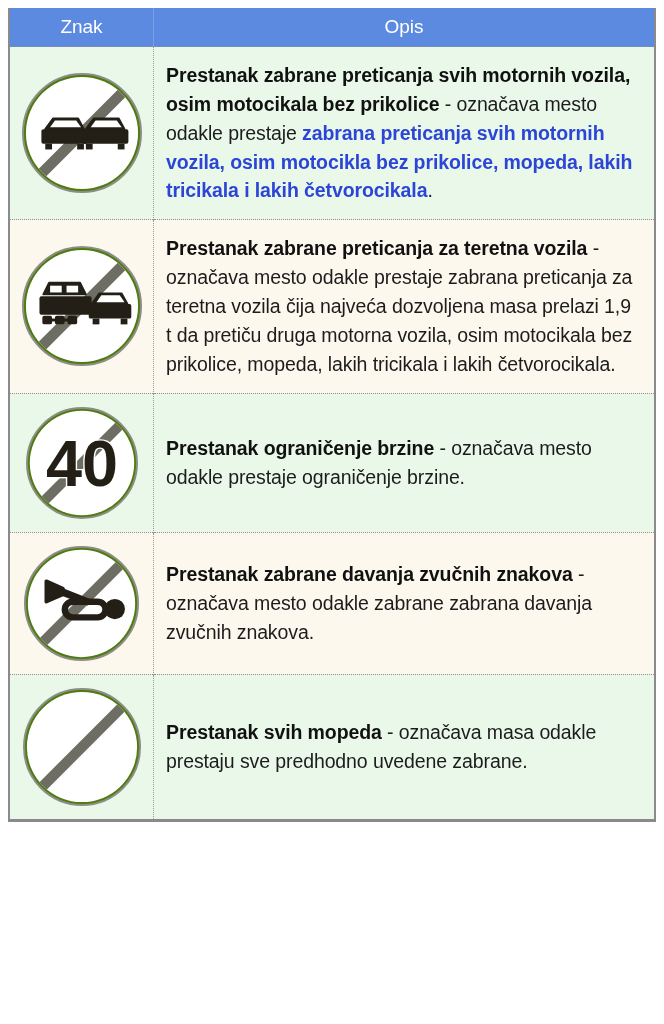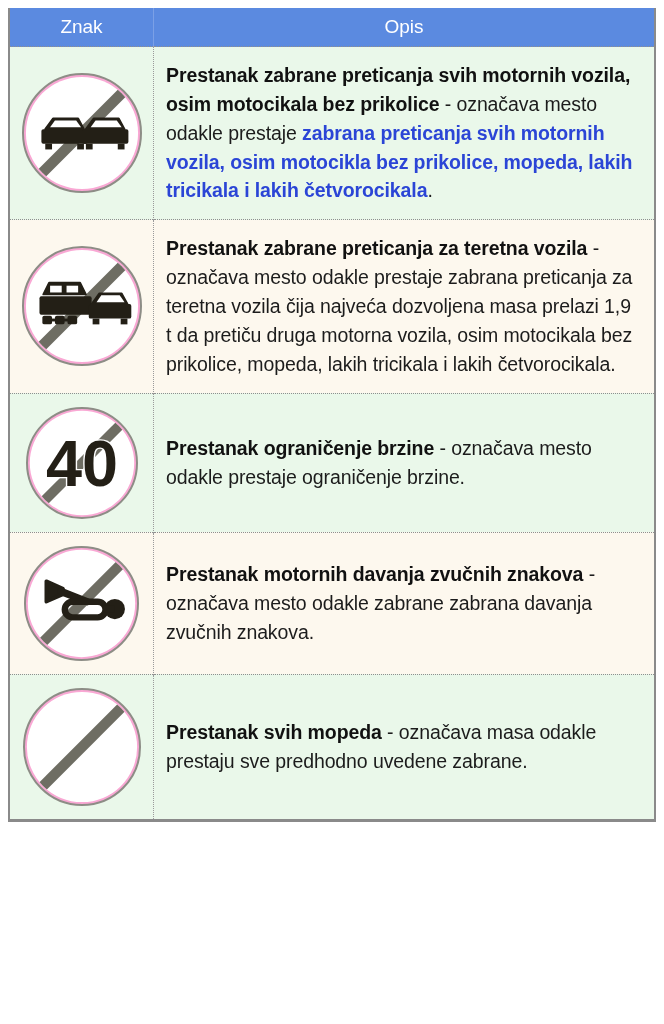--- a/index.html
+++ b/index.html
@@ -62,21 +62,21 @@
   }
   .desc b{font-weight:700;color:#111111;}
   .desc .blue{color:#2b45d6;font-weight:600;}
 
   
   .sign{
     position:relative;
     width:118px;height:118px;
     margin:0 auto;
     border-radius:50%;
-    background:#f9a8d4;
+    background:#4d7c0f;
     border:2px solid #8d8d86;
     box-sizing:border-box;
     overflow:hidden;
   }
   .sign svg{display:block;width:100%;height:100%;}
 
   .r1 .sign,.r2 .sign{width:120px;height:120px;}
   .r3 .sign{width:112px;height:112px;}
   .r4 .sign{width:115px;height:115px;}
   .r5 .sign{width:118px;height:118px;}
@@ -227,21 +227,21 @@
                 </g>
                 <circle cx="96" cy="66" r="11" fill="#231f16"></circle>
                 <rect x="84" y="62" width="12" height="8" fill="#231f16"></rect>
               </g>
             </svg>
           </div>
           </div>
         </td>
         <td class="desc-cell">
           <div class="desc">
-            <b>Prestanak motornih davanja zvučnih znakova</b><span> - </span><span>označava mesto odakle zabrane zabrana davanja zvučnih znakova.</span>
+            <b>Prestanak zabrane davanja zvučnih znakova</b><span> - </span><span>označava mesto odakle zabrane zabrana davanja zvučnih znakova.</span>
           </div>
         </td>
       </tr>
 
       <tr class="row green r5">
         <td class="sign-cell">
           <div class="cellpad">
           <div class="sign">
             <svg viewBox="0 0 120 120" xmlns="http://www.w3.org/2000/svg">
               <defs>

